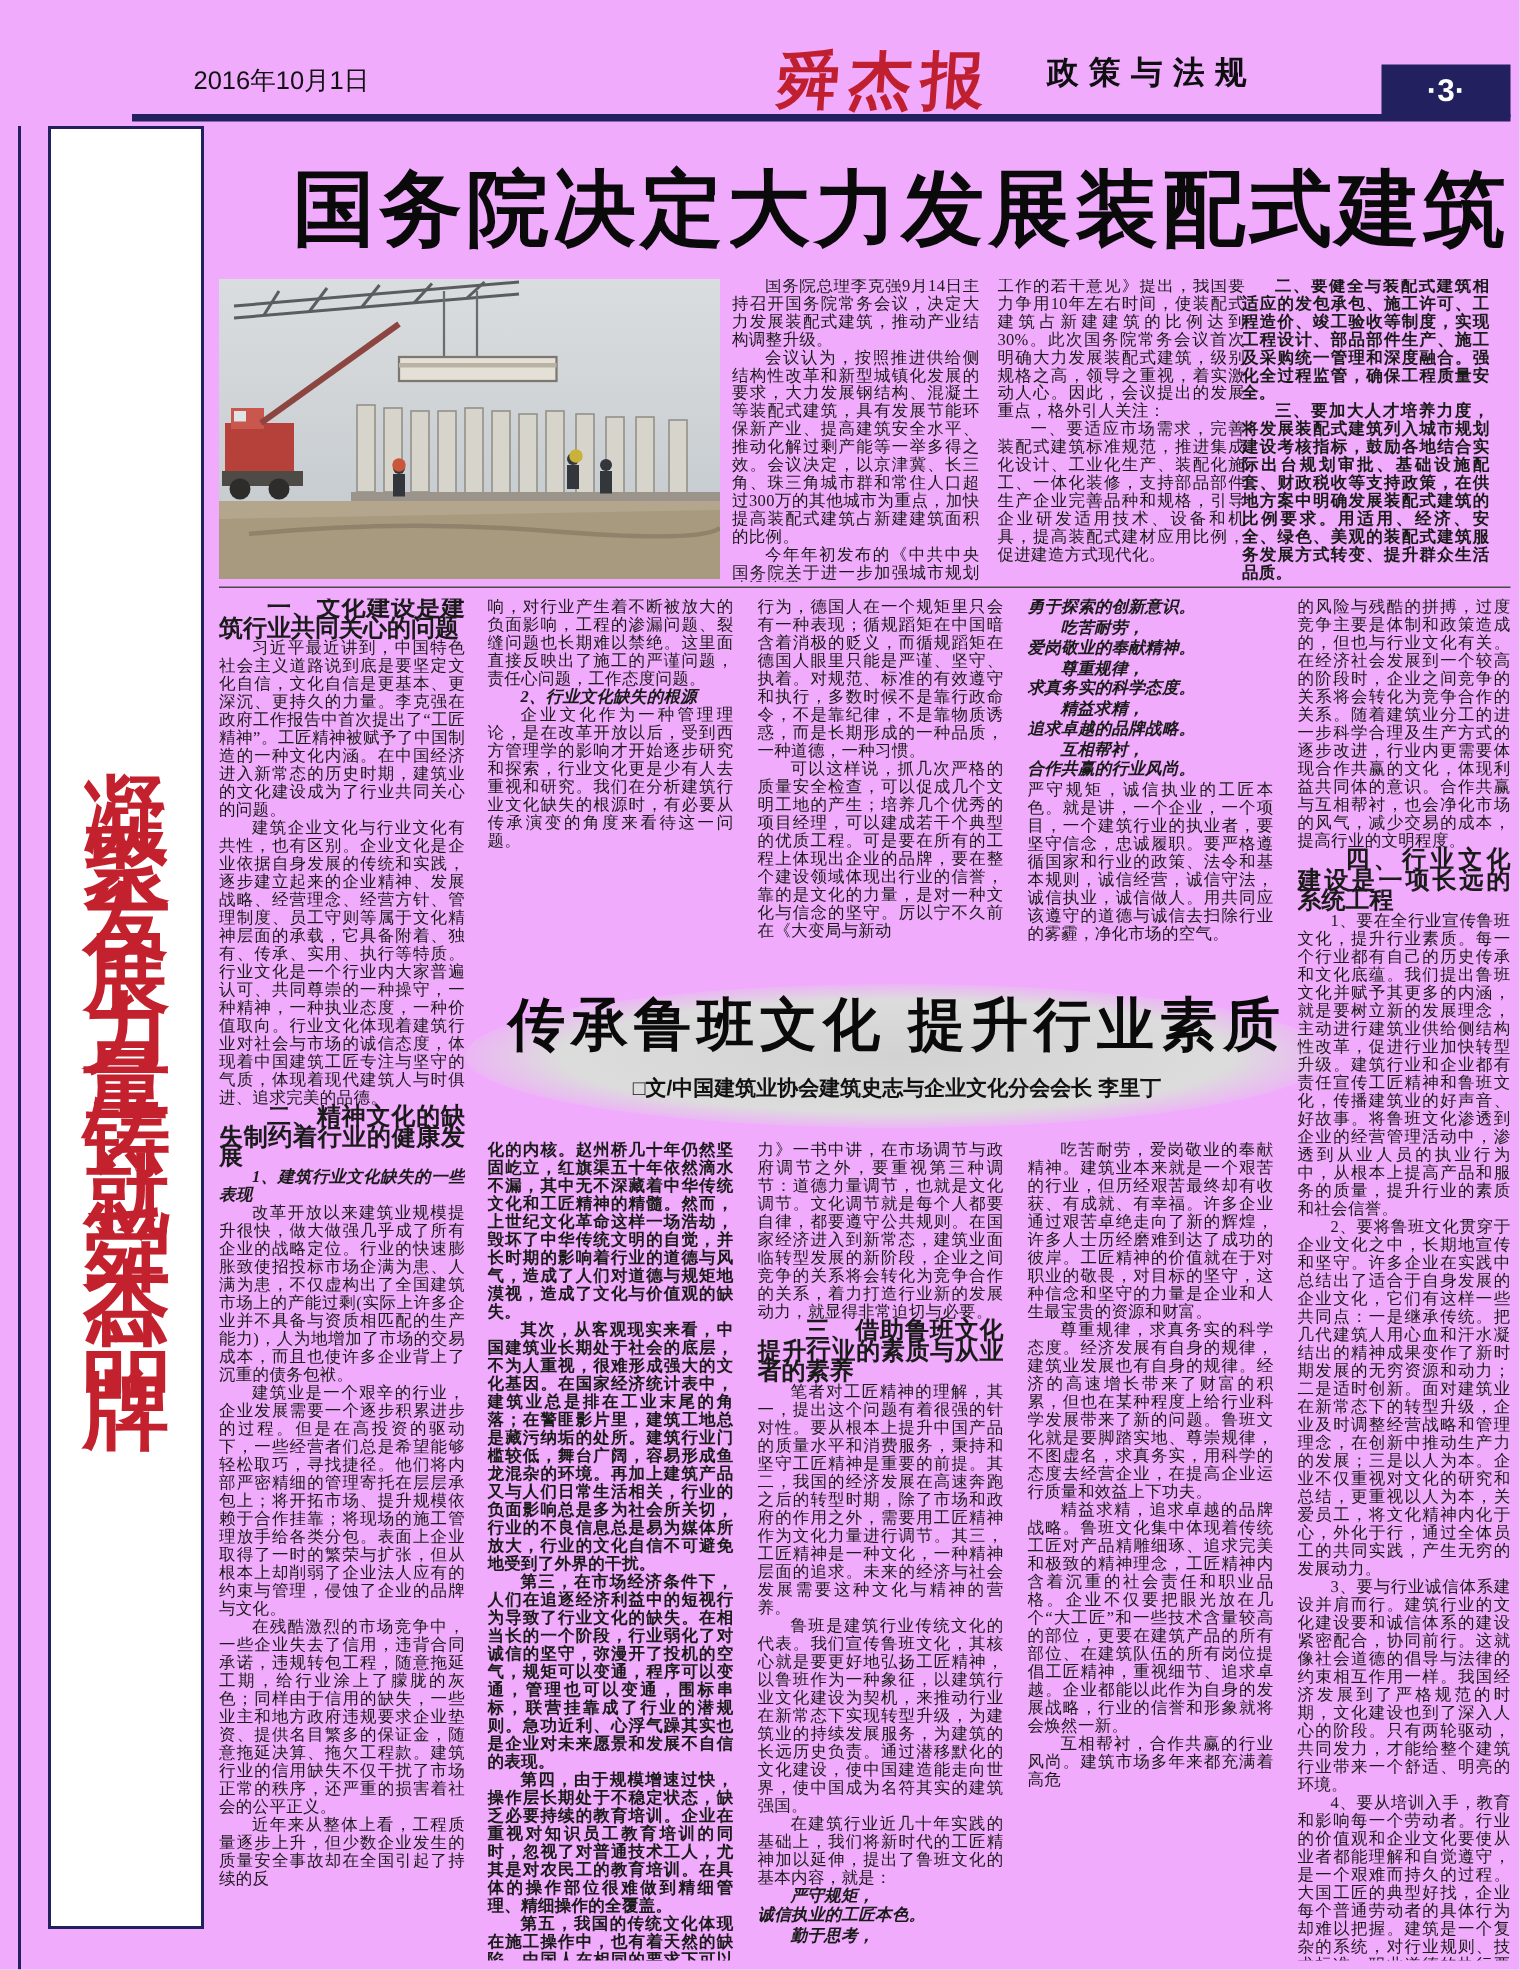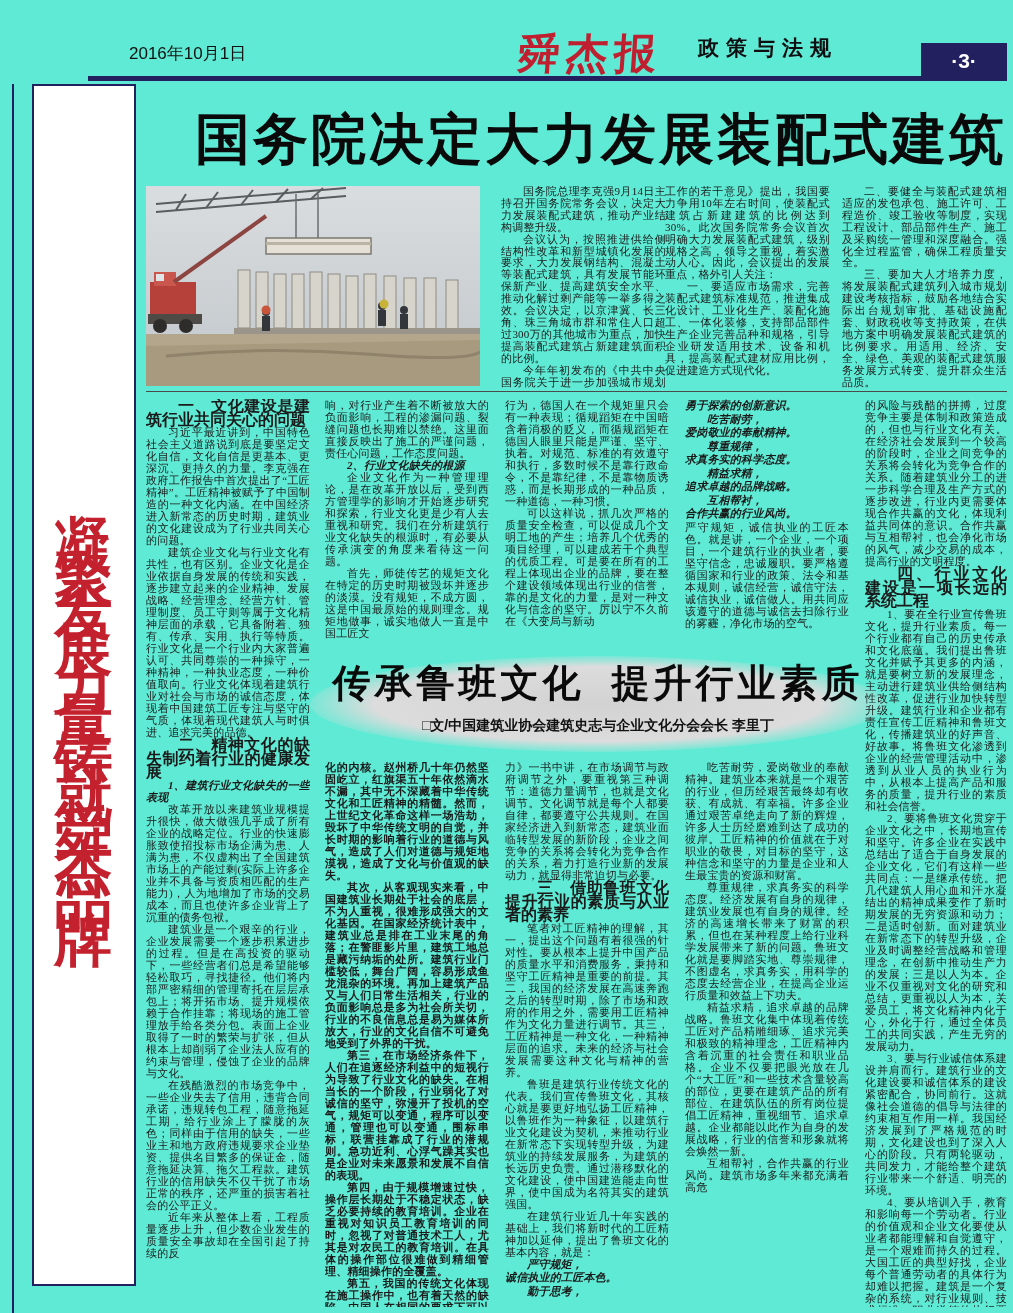--- a/index.html
+++ b/index.html
@@ -1,16 +1,16 @@
 <!DOCTYPE html>
 <html><head>
 <meta charset="utf-8">
 <style>
   html,body{margin:0;padding:0;background:#e8e8e4;}
-  .page{position:relative;width:1013px;height:1313px;margin:0 auto;background:#5eead4;overflow:hidden;
+  .page{position:relative;width:1013px;height:1313px;margin:0 auto;background:#f0abfc;overflow:hidden;
         font-family:"Liberation Serif","DejaVu Serif",serif;color:#1a1a1a;}
   
   .hdr-date{position:absolute;left:129px;top:42px;font-size:17px;font-family:"Liberation Sans","DejaVu Sans",sans-serif;color:#111;}
   .masthead{position:absolute;left:470px;top:26px;width:240px;text-align:center;font-size:42px;font-weight:bold;
             color:#c01f2f;font-family:"Liberation Serif","DejaVu Serif",serif;transform:skewX(-4deg);letter-spacing:6px;}
   .section-title{position:absolute;left:698px;top:34px;font-size:21px;font-weight:bold;letter-spacing:7px;
             font-family:"Liberation Sans","DejaVu Sans",sans-serif;color:#0f0f12;}
   .page-num-box{position:absolute;left:921px;top:43px;width:86px;height:35px;background:#23205f;color:#fff;
             font-size:21px;font-weight:bold;text-align:center;line-height:35px;font-family:"Liberation Sans",sans-serif;}
   .hdr-rule{position:absolute;left:88px;top:76px;width:919px;height:5px;background:#23205f;}
@@ -19,23 +19,23 @@
   .strip{position:absolute;left:32px;top:84px;width:100px;height:1198px;border:2px solid #23205f;background:#fff;}
   .strip-text{position:absolute;left:0;top:28px;width:100%;height:1140px;writing-mode:vertical-rl;text-orientation:upright;
             font-size:58px;font-weight:bold;color:#c4212f;letter-spacing:0.62em;line-height:100px;text-align:center;
             font-family:"Liberation Sans","DejaVu Sans",sans-serif;margin:0 auto;}
   
   .lead-headline{position:absolute;left:150px;top:103px;width:857px;text-align:right;font-size:55px;font-weight:900;
             letter-spacing:3px;color:#0a0a0a;font-family:Liberation Sans, sans-serif;white-space:nowrap;}
   .lead-photo{position:absolute;left:146px;top:186px;width:334px;height:200px;background:#cfd3d6;overflow:hidden;}
   .lead-cols{position:absolute;left:488px;top:186px;width:519px;height:202px;}
   .lead-col{position:absolute;top:0;height:202px;overflow:hidden;font-size:11px;line-height:11.9px;letter-spacing:0.2px;text-align:justify;}
-  .lead-col.c1{left:13px;width:165px;}
+  .lead-col.c1{left:0;width:165px;}
   .lead-col.c2{left:177px;width:165px;}
-  .lead-col.c3{left:354px;width:165px;}
+  .lead-col.c3{left:340px;width:165px;font-weight:bold;}
   .lead-rule{position:absolute;left:146px;top:391px;width:861px;height:1px;background:#4a4a4a;}
   
   .art{position:absolute;left:146px;top:399px;width:861px;height:908px;}
   .col{position:absolute;overflow:hidden;font-size:11px;line-height:12px;letter-spacing:0.2px;text-align:justify;}
   .col.c1{left:0;top:0;width:164px;height:908px;}
   .col.c2t{left:179px;top:0;width:164px;height:245px;}
   .col.c3t{left:359px;top:0;width:164px;height:245px;}
   .col.c4t{left:539px;top:0;width:164px;height:245px;}
   .col.c2b{left:179px;top:362px;width:164px;height:546px;font-weight:bold;}
   .col.c3b{left:359px;top:362px;width:164px;height:546px;}
@@ -47,21 +47,21 @@
   .t-h{font-weight:bold;text-indent:2em;font-size:16px;line-height:13.5px;
        font-family:"Liberation Sans","DejaVu Sans",sans-serif;letter-spacing:0;}
   .t-sh{font-weight:bold;font-style:italic;text-indent:2em;}
   .t-em{font-weight:bold;font-style:italic;text-indent:2em;line-height:13.5px;}
   .t-emc{font-weight:bold;font-style:italic;text-indent:0;line-height:13.5px;}
   
   .banner{position:absolute;left:178px;top:243px;width:548px;height:118px;}
   .banner-ellipse{position:absolute;left:-14px;top:14px;width:576px;height:96px;border-radius:50%;
        background:radial-gradient(ellipse at center,#d2d2d2 0%,#dcdcdc 55%,rgba(220,220,220,0) 75%);}
   .banner-headline{position:absolute;left:0;top:16px;width:100%;text-align:center;font-size:38px;font-weight:900;
-       letter-spacing:4px;color:#0a0a0a;font-family:Liberation Mono, monospace;white-space:nowrap;}
+       letter-spacing:4px;color:#0a0a0a;font-family:Liberation Sans, sans-serif;white-space:nowrap;}
   .banner-byline{position:absolute;left:0;top:75px;width:100%;text-align:center;font-size:14px;font-weight:bold;
        color:#111;font-family:"Liberation Sans","DejaVu Sans",sans-serif;}
 </style>
 </head>
 <body>
 
 <div class="page">
 
   <div class="hdr-date">2016年10月1日</div>
   <div class="masthead">舜杰报</div>
@@ -169,21 +169,20 @@
         <p class="t-sh">1、建筑行业文化缺失的一些表现</p>
         <p class="t-p">改革开放以来建筑业规模提升很快，做大做强几乎成了所有企业的战略定位。行业的快速膨胀致使招投标市场企满为患、人满为患，不仅虚构出了全国建筑市场上的产能过剩(实际上许多企业并不具备与资质相匹配的生产能力)，人为地增加了市场的交易成本，而且也使许多企业背上了沉重的债务包袱。</p>
         <p class="t-p">建筑业是一个艰辛的行业，企业发展需要一个逐步积累进步的过程。但是在高投资的驱动下，一些经营者们总是希望能够轻松取巧，寻找捷径。他们将内部严密精细的管理寄托在层层承包上；将开拓市场、提升规模依赖于合作挂靠；将现场的施工管理放手给各类分包。表面上企业取得了一时的繁荣与扩张，但从根本上却削弱了企业法人应有的约束与管理，侵蚀了企业的品牌与文化。</p>
         <p class="t-p">在残酷激烈的市场竞争中，一些企业失去了信用，违背合同承诺，违规转包工程，随意拖延工期，给行业涂上了朦胧的灰色；同样由于信用的缺失，一些业主和地方政府违规要求企业垫资、提供名目繁多的保证金，随意拖延决算、拖欠工程款。建筑行业的信用缺失不仅干扰了市场正常的秩序，还严重的损害着社会的公平正义。</p>
         <p class="t-p">近年来从整体上看，工程质量逐步上升，但少数企业发生的质量安全事故却在全国引起了持续的反</p>
       </div>
     <div class="col c2t">
         <p class="t-cont">响，对行业产生着不断被放大的负面影响，工程的渗漏问题、裂缝问题也长期难以禁绝。这里面直接反映出了施工的严谨问题，责任心问题，工作态度问题。</p>
         <p class="t-sh">2、行业文化缺失的根源</p>
         <p class="t-p">企业文化作为一种管理理论，是在改革开放以后，受到西方管理学的影响才开始逐步研究和探索，行业文化更是少有人去重视和研究。我们在分析建筑行业文化缺失的根源时，有必要从传承演变的角度来看待这一问题。</p>
-        <p class="t-p">首先，师徒传艺的规矩文化在特定的历史时期被毁坏并逐步的淡漠。没有规矩，不成方圆，这是中国最原始的规则理念。规矩地做事，诚实地做人一直是中国工匠文</p>
       </div>
     <div class="col c3t">
         <p class="t-cont">行为，德国人在一个规矩里只会有一种表现；循规蹈矩在中国暗含着消极的贬义，而循规蹈矩在德国人眼里只能是严谨、坚守、执着。对规范、标准的有效遵守和执行，多数时候不是靠行政命令，不是靠纪律，不是靠物质诱惑，而是长期形成的一种品质，一种道德，一种习惯。</p>
         <p class="t-p">可以这样说，抓几次严格的质量安全检查，可以促成几个文明工地的产生；培养几个优秀的项目经理，可以建成若干个典型的优质工程。可是要在所有的工程上体现出企业的品牌，要在整个建设领域体现出行业的信誉，靠的是文化的力量，是对一种文化与信念的坚守。厉以宁不久前在《大变局与新动</p>
       </div>
     <div class="col c4t">
         <p class="t-emc">勇于探索的创新意识。</p>
         <p class="t-em">吃苦耐劳，</p>
         <p class="t-emc">爱岗敬业的奉献精神。</p>
         <p class="t-em">尊重规律，</p>

